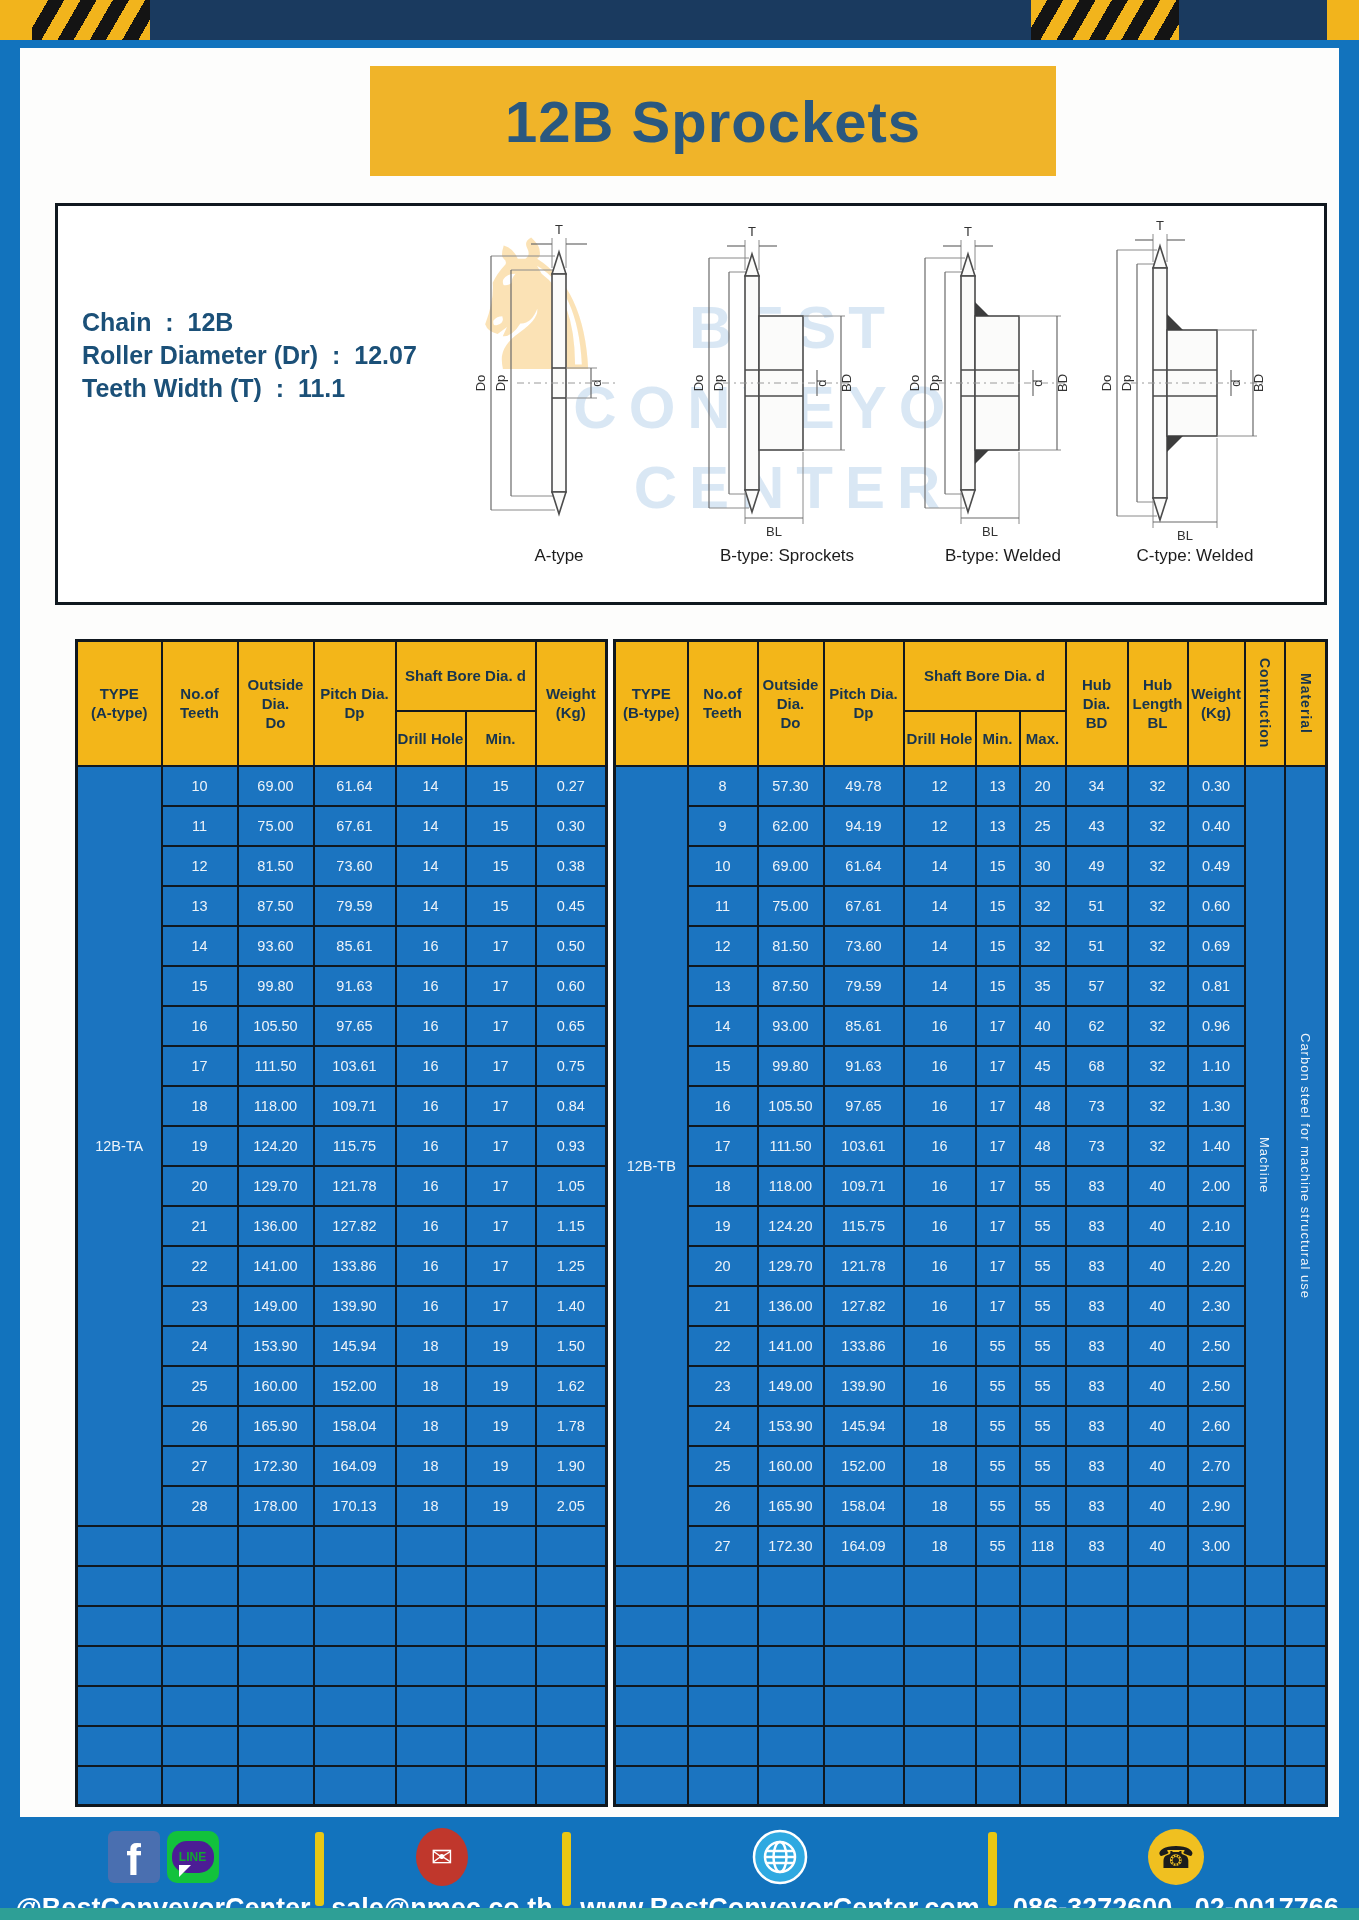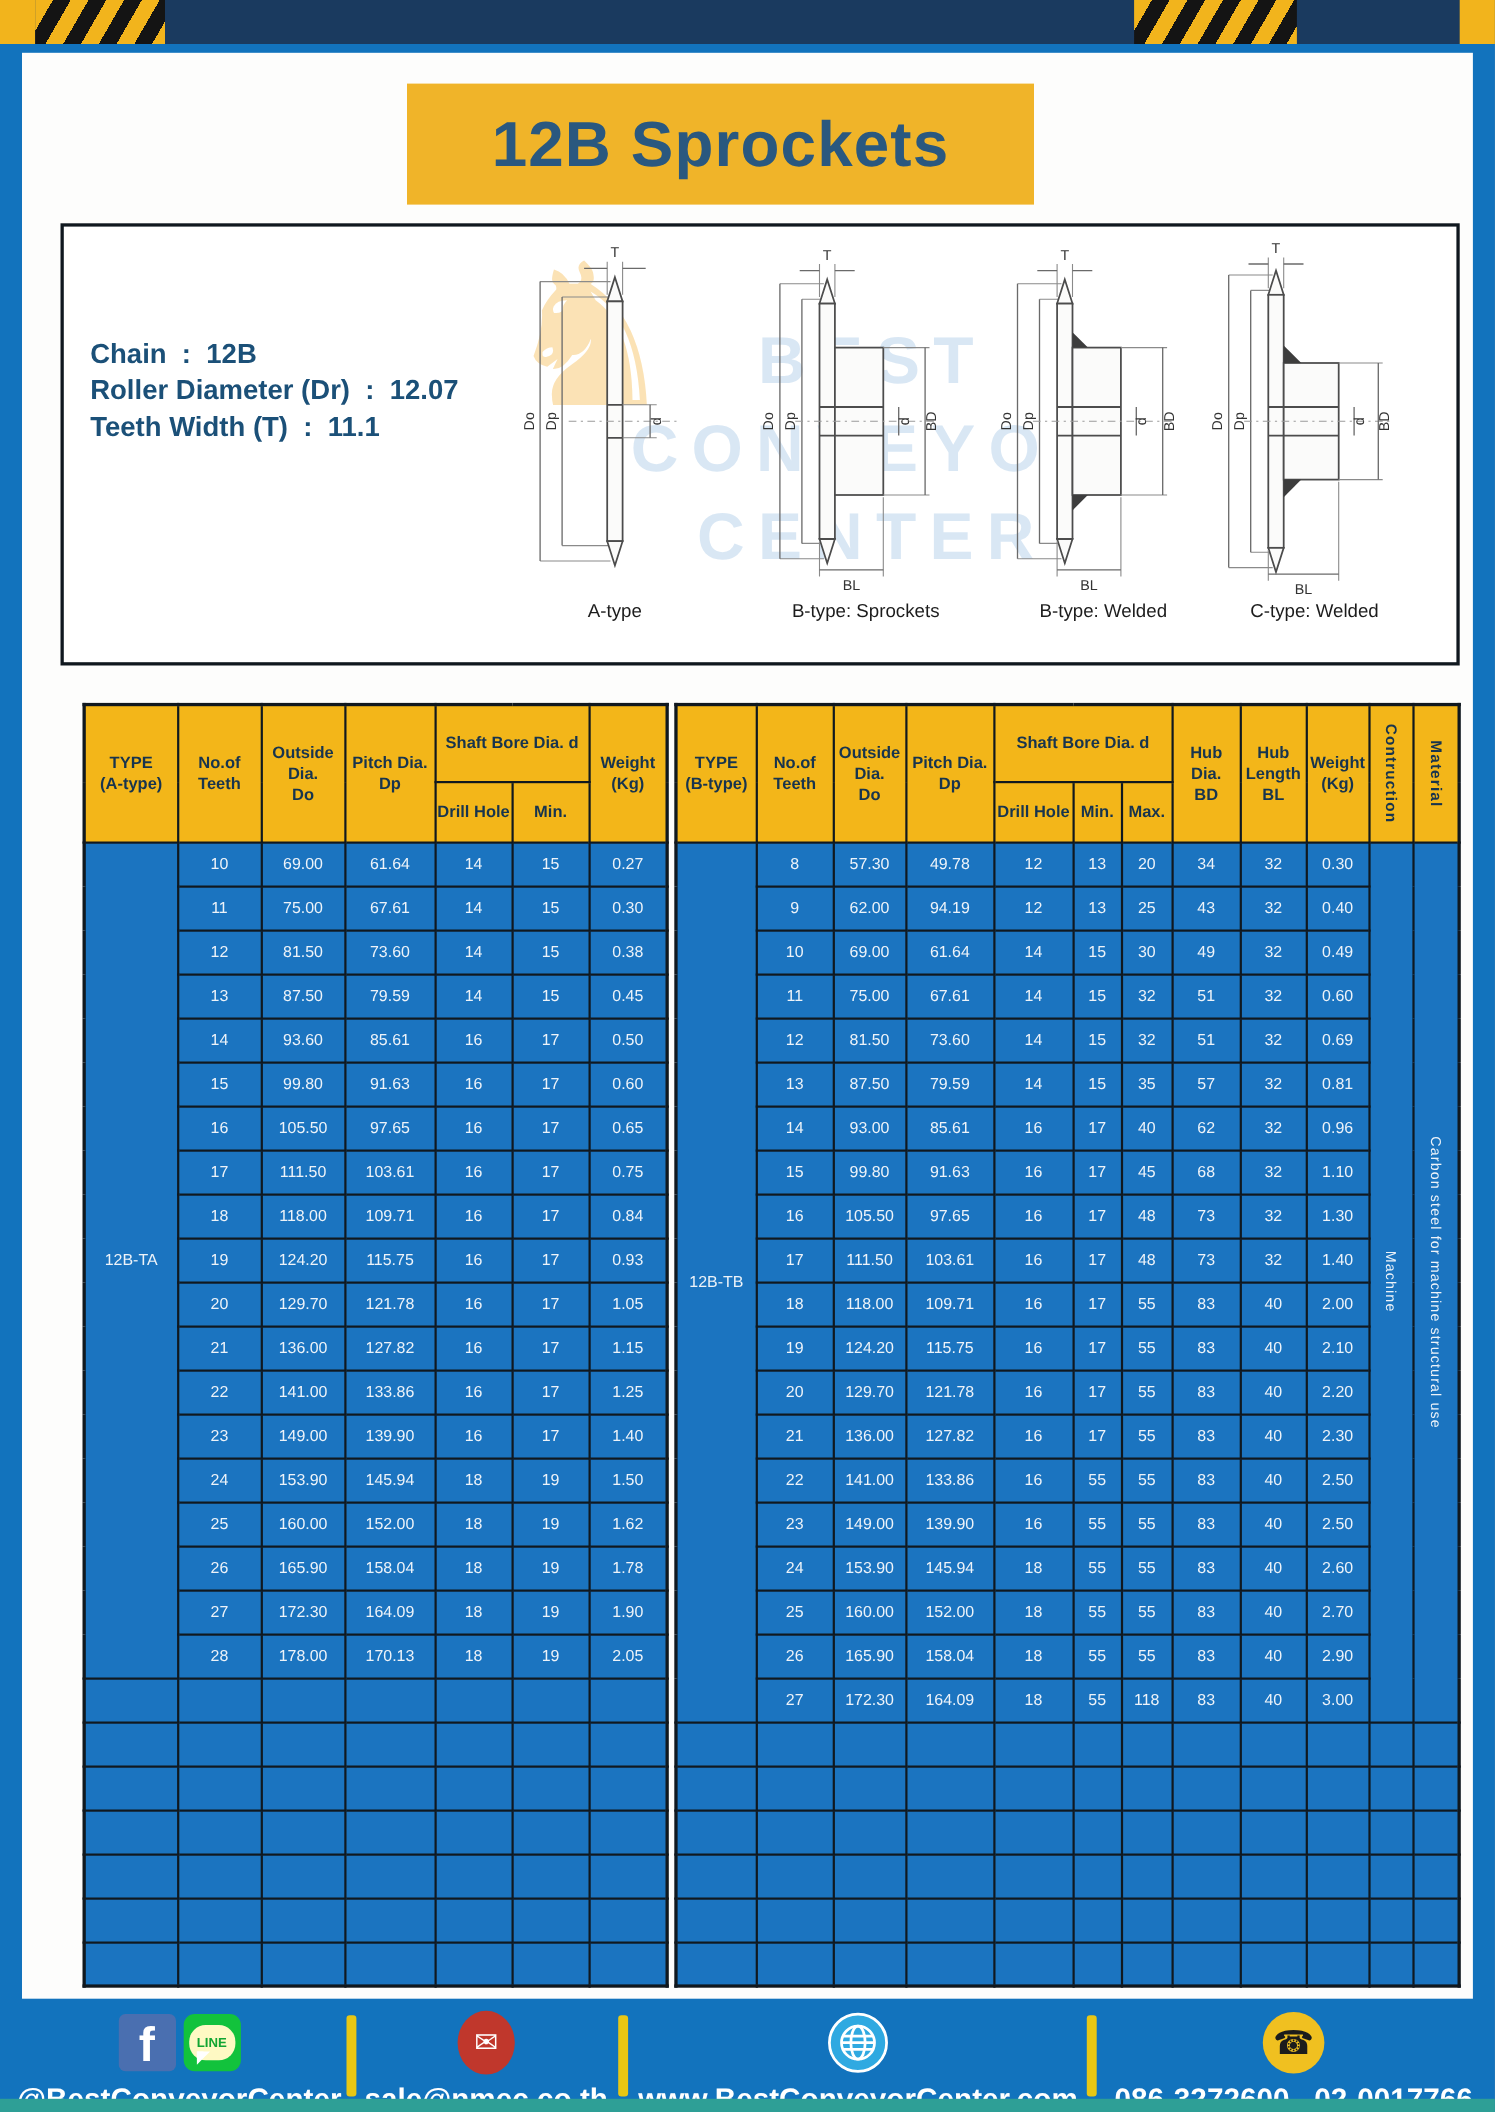--- a/index.html
+++ b/index.html
@@ -10,21 +10,21 @@
   
   .top-bar { position:absolute; left:0; top:0; width:1359px; height:40px; background:#1A3A5F; }
   .corner-yellow { position:absolute; top:0; width:32px; height:40px; background:#F2B41C; }
   .stripes { position:absolute; top:0; height:40px;
     background:repeating-linear-gradient(120deg, #F2B41C 0 14px, #141414 14px 28px); }
 
   
   .paper { position:absolute; left:20px; top:48px; width:1319px; height:1769px; background:#FDFDFC; }
 
   
-  .banner { position:absolute; left:350px; top:28px; width:570px; height:110px;
+  .banner { position:absolute; left:350px; top:18px; width:686px; height:110px;
     background:#F0B429; display:flex; align-items:center; justify-content:center; }
   .banner h1 { font-size:58px; font-weight:bold; color:#2A587F; letter-spacing:1px; }
 
   
   .infobox { position:absolute; left:35px; top:155px; width:1272px; height:402px;
     background:#fff; border:3px solid #10181F; overflow:hidden; }
   .specs { position:absolute; left:24px; top:100px; z-index:3; }
   .specs div { font-size:25px; font-weight:bold; color:#1B5078; line-height:33px; white-space:pre; }
   .wm-text { position:absolute; left:500px; top:42px; width:470px; text-align:center; z-index:1;
     font-weight:bold; font-size:60px; letter-spacing:12px; line-height:80px; color:rgba(130,175,220,0.30);margin-top:40px; }
@@ -57,21 +57,21 @@
 
   
   .footer-group { position:absolute; display:flex; flex-direction:column; align-items:center; }
   .footer-label { color:#fff; font-weight:bold; font-size:27px; margin-top:7px; white-space:nowrap; }
   .icon-row { display:flex; align-items:center; gap:7px; height:58px; }
   .icon-fb { width:52px; height:52px; background:#4A6FB0; border-radius:6px; color:#fff;
     font-weight:bold; font-size:44px; display:flex; align-items:flex-end; justify-content:center;
     line-height:46px; }
   .icon-line { width:52px; height:52px; background:#12C23C; border-radius:10px;
     display:flex; align-items:center; justify-content:center; position:relative; }
-  .icon-line .bub { width:42px; height:32px; background:#fef9c3; border-radius:15px;
+  .icon-line .bub { width:42px; height:32px; background:#4c1d95; border-radius:15px;
     display:flex; align-items:center; justify-content:center; color:#12A532;
     font-size:12px; font-weight:bold; }
   .icon-line .bub:after { content:""; position:absolute; left:12px; bottom:6px;
     border:6px solid transparent; border-top-color:#fff; border-left-color:#fff; }
   .icon-mail { width:52px; height:58px; background:#C0372C; border-radius:50%;
     display:flex; align-items:center; justify-content:center; color:#fff; font-size:26px;
     font-family:"DejaVu Sans", sans-serif; }
   .icon-phone { width:56px; height:56px; background:#F0C020; border-radius:50%;
     display:flex; align-items:center; justify-content:center; color:#1c1c1c; font-size:30px;
     font-family:"DejaVu Sans", sans-serif; }

